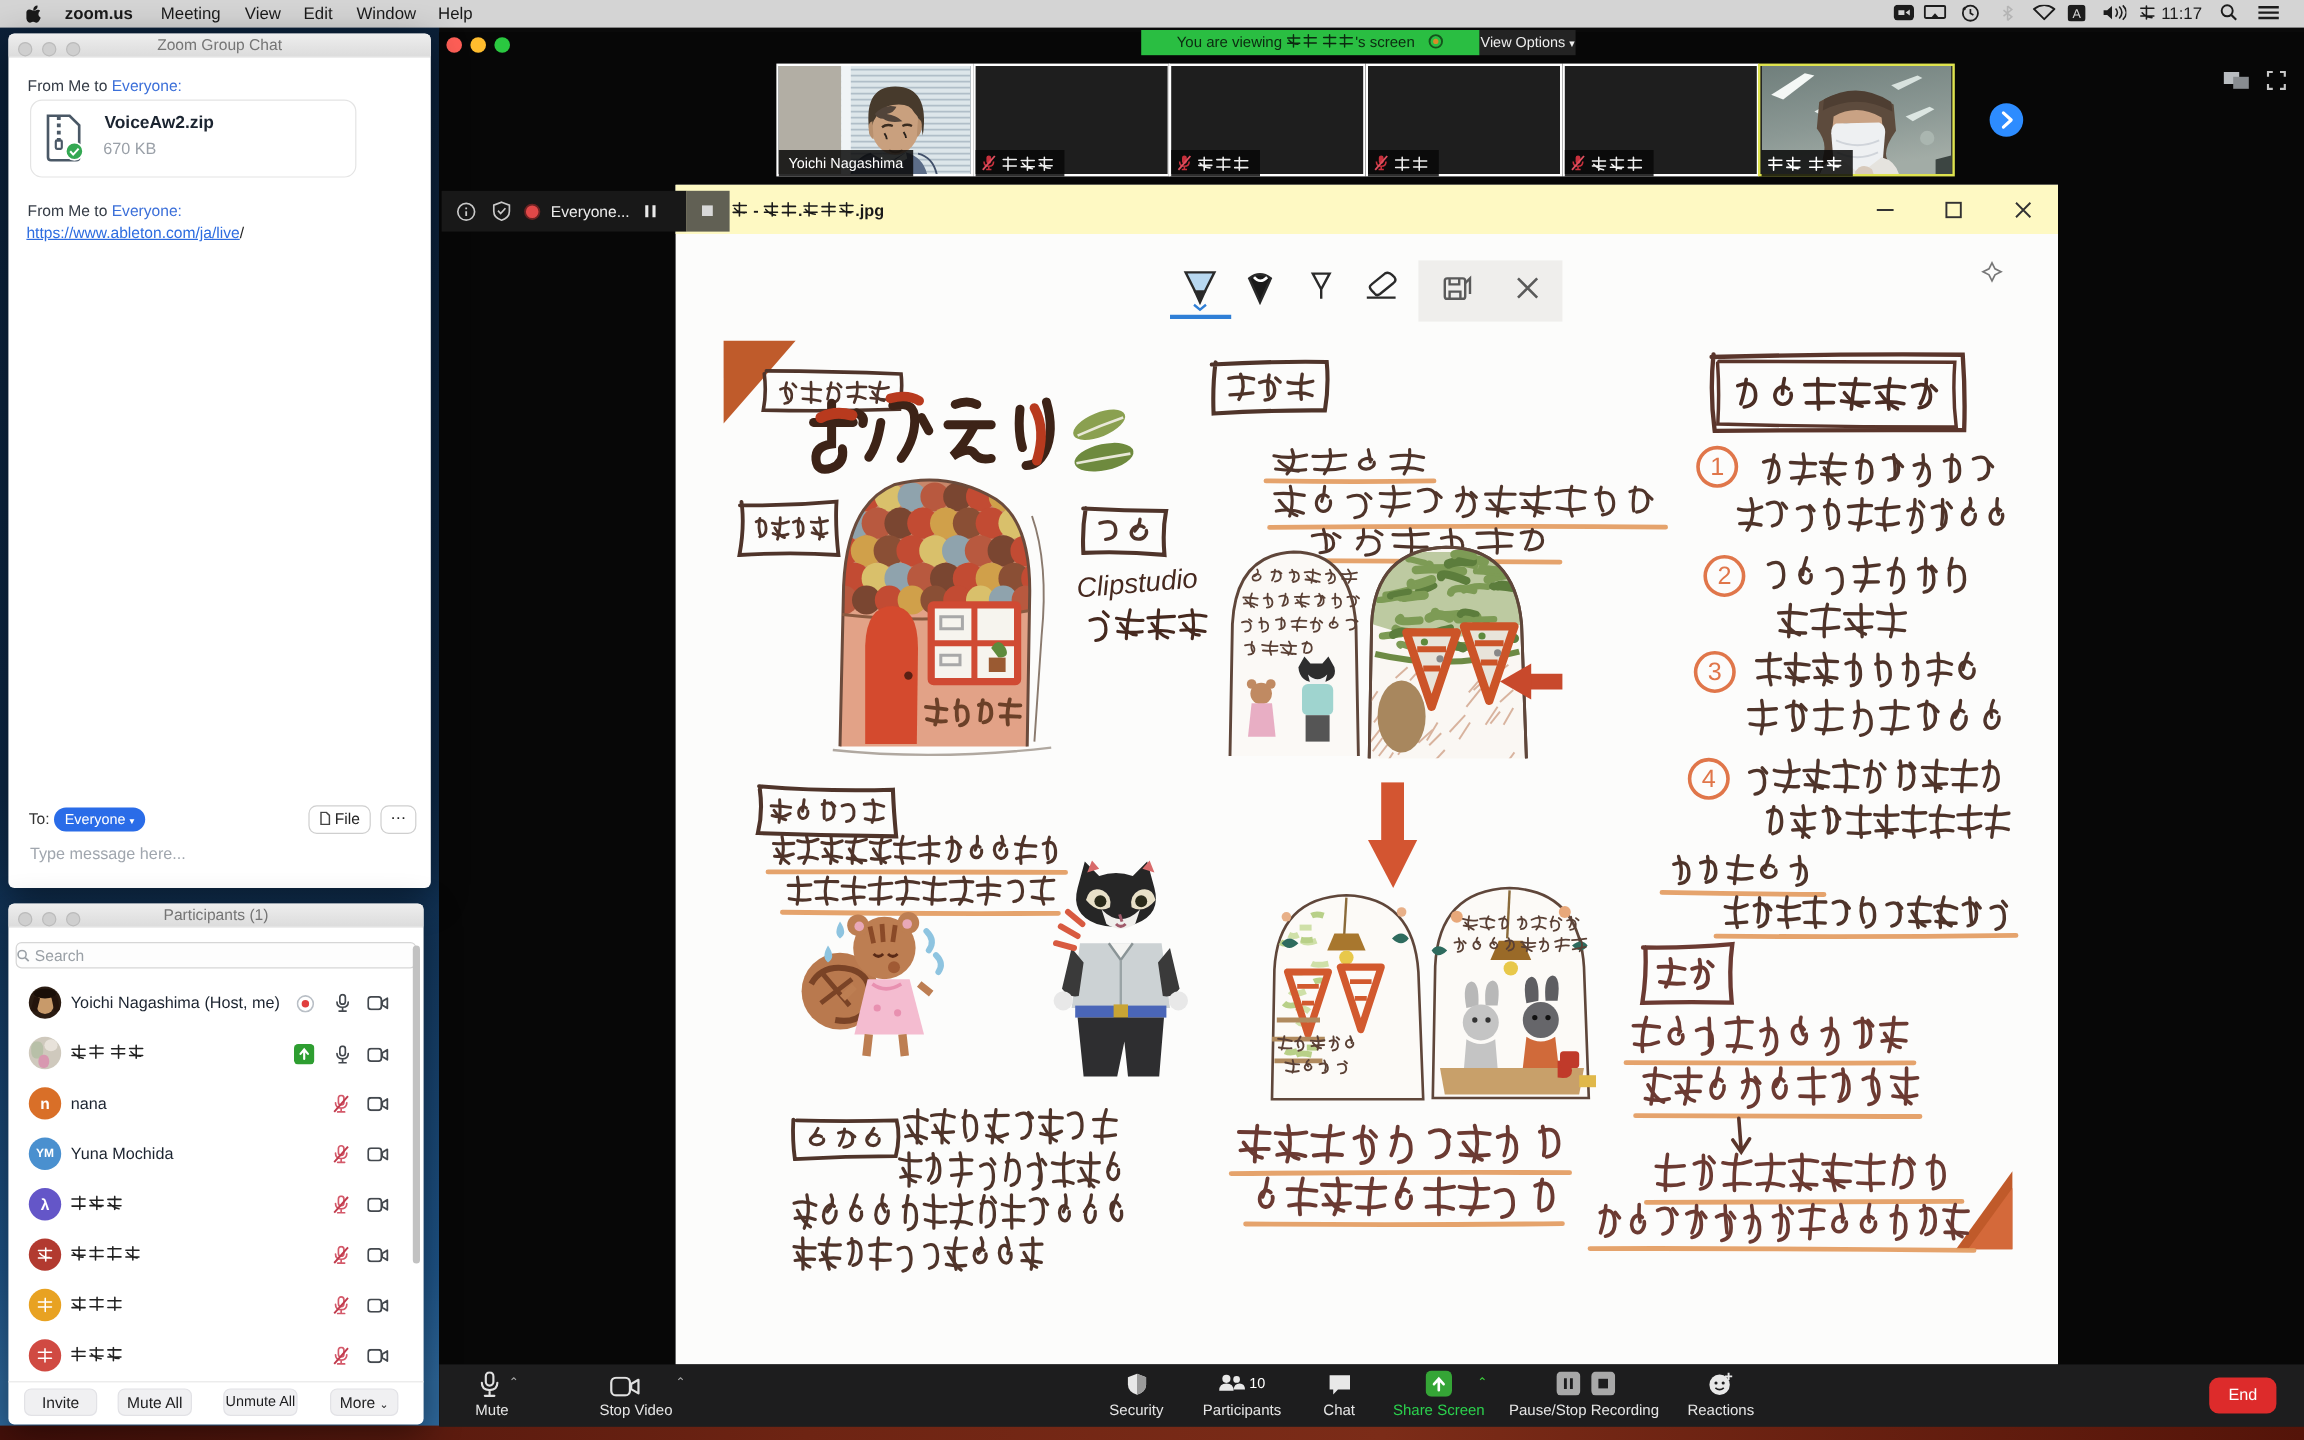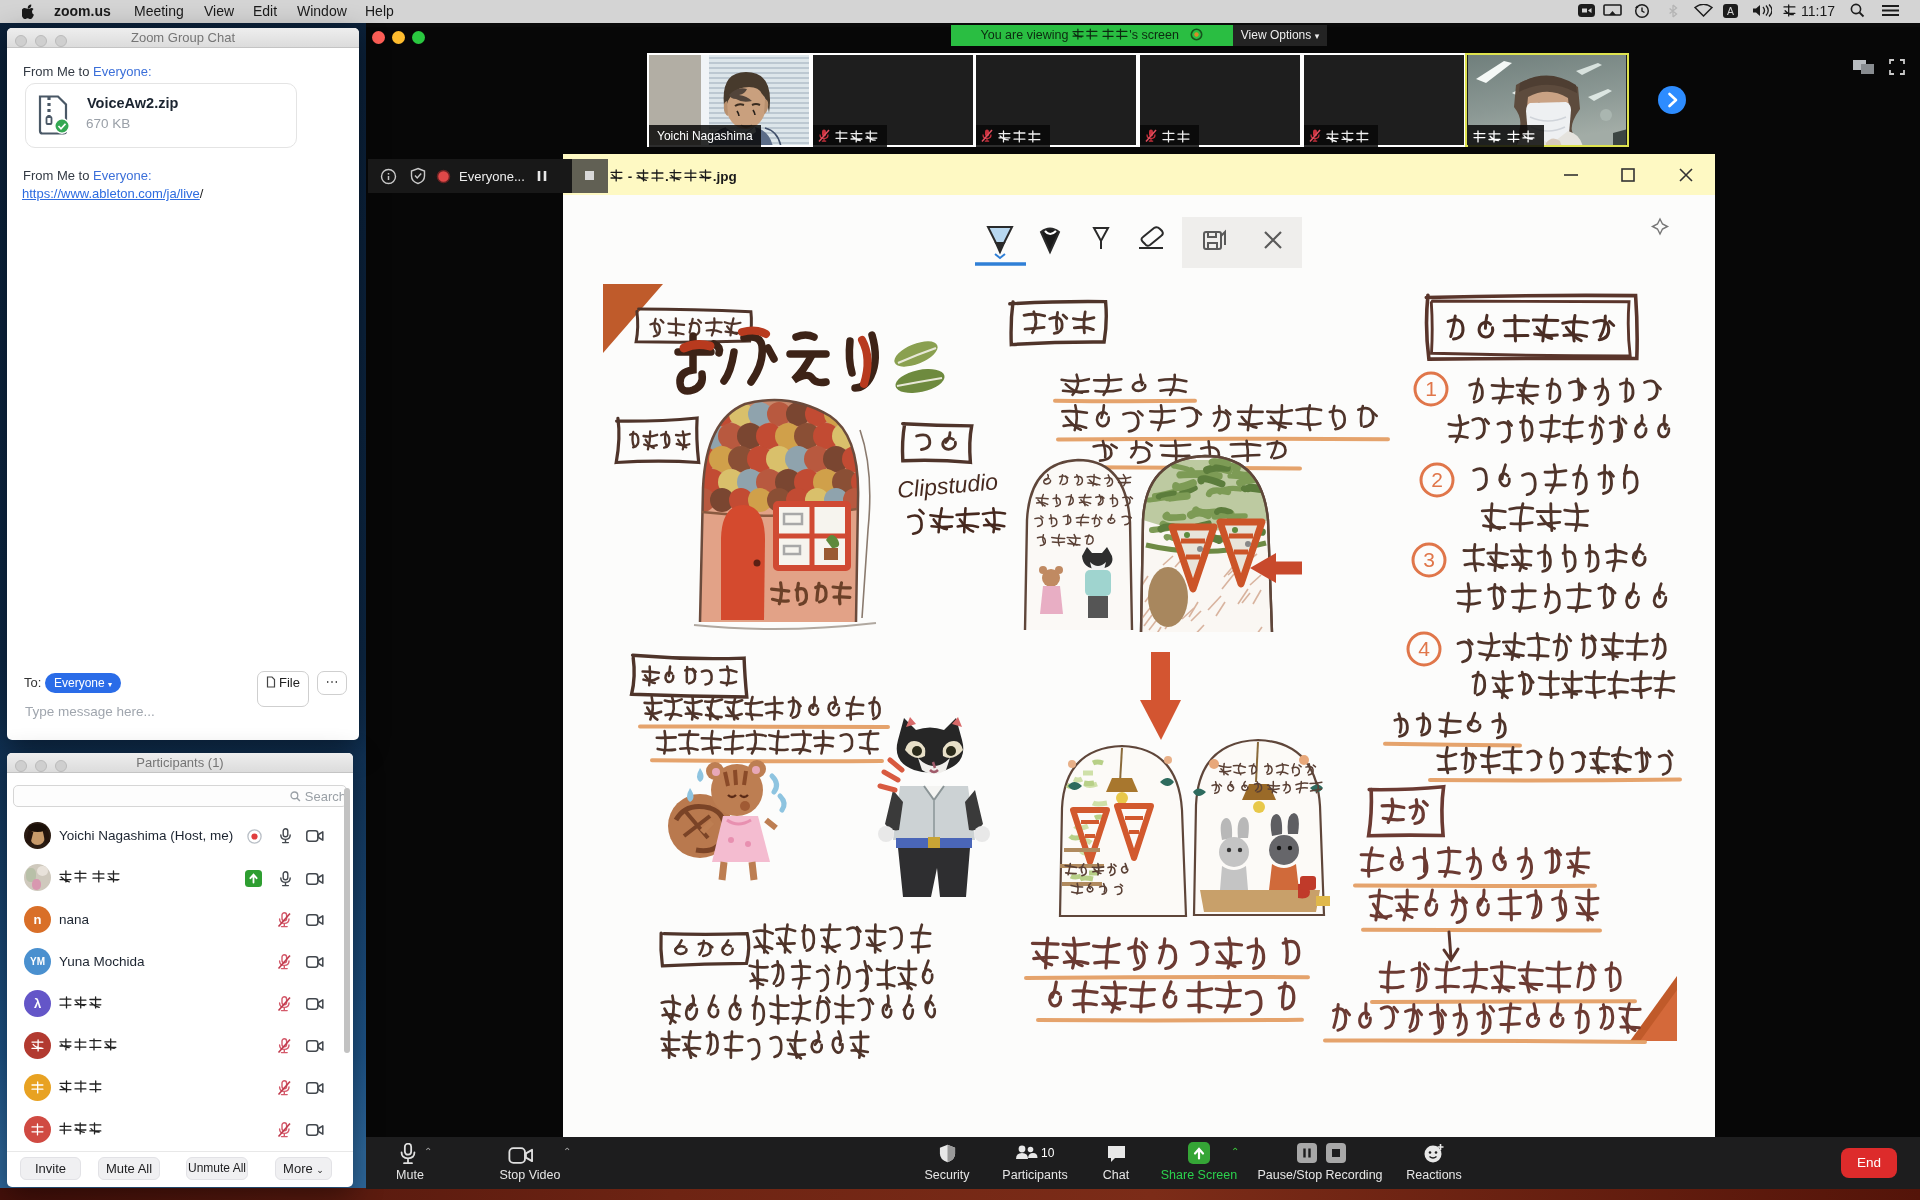--- a/index.html
+++ b/index.html
@@ -7,21 +7,21 @@
   background:linear-gradient(180deg,#0b2038 0%,#0d2846 55%,#1e5488 88%,#2e689c 96%); }
 #deskB { position:absolute; left:0; top:1188px; width:1920px; height:12px;
   background:linear-gradient(90deg,#45100a,#6e2413 35%,#7c2c18 60%,#541409); }
 #menubar { position:absolute; left:0; top:0; width:1920px; height:23px; background:#d4d4d4;
   font-size:13.5px; color:#1a1a1a; }
 #menubar span { position:absolute; top:3px; }
 #zwin { position:absolute; left:366px; top:27px; width:1554px; height:1162px; background:#070707; }
 .tl { position:absolute; width:13px; height:13px; border-radius:50%; top:31px; }
 #gbar { position:absolute; left:951px; top:25px; width:282px; height:21px; background:#2abe42;
   text-align:center; font-size:12.5px; line-height:21px; }
-#vopt { position:absolute; left:1233px; top:25px; width:94px; height:21px; background:#232323;
+#vopt { position:absolute; left:1233px; top:25px; width:80px; height:21px; background:#232323;
   color:#ededed; font-size:12px; line-height:21px; text-align:center; }
 .tile { position:absolute; top:53px; height:94px; background:#1e1e1e; border:2px solid #fff; }
 .tvid { position:absolute; top:55px; height:90px; overflow:hidden; background:#222; }
 .tlabel { position:absolute; top:125px; height:22px; background:rgba(8,8,8,0.85); padding:0 8px 0 5px;
   display:flex; align-items:center; z-index:5; }
 #pwin { position:absolute; left:563px; top:154px; width:1152px; height:983px; background:#fcfcfb; }
 #ptitle { position:absolute; left:0; top:0; width:1152px; height:41px; background:#fef9c3;font-weight:bold; }
 #canvas { position:absolute; left:0; top:41px; width:1152px; height:942px; }
 #recbar { position:absolute; left:368px; top:159px; width:204px; height:34px; background:#181818;
   display:flex; align-items:center; z-index:8; }
@@ -1497,33 +1497,33 @@
       <circle cx="26" cy="31" r="7.2" fill="#34a853" stroke="#fff" stroke-width="1.4"></circle>
       <path d="M 22.5 31 l 2.5 2.8 l 4.5 -5" stroke="#fff" stroke-width="1.7" fill="none"></path>
     </svg>
     <div style="position:absolute;left:61px;top:11px;font-size:14.5px;font-weight:bold;color:#1b2430">VoiceAw2.zip</div>
     <div style="position:absolute;left:60px;top:32px;font-size:13.5px;color:#9aa0a8">670 KB</div>
   </div>
   <div style="position:absolute;left:16px;top:140px;font-size:13px;color:#333a44">From Me to <span style="color:#3b6fd9">Everyone:</span></div>
   <div style="position:absolute;left:15px;top:158px;font-size:13px;color:#2d6ce0"><span style="text-decoration:underline">https://www.ableton.com/ja/live</span><span style="color:#222">/</span></div>
   <div style="position:absolute;left:17px;top:647px;font-size:13px;color:#333">To:</div>
   <div style="position:absolute;left:38px;top:645px;width:76px;height:20px;background:#2a6ce8;border-radius:10px;color:#fff;font-size:12px;text-align:center;line-height:20px">Everyone <span style="font-size:8px">▾</span></div>
-  <div style="position:absolute;left:250px;top:643px;width:52px;height:36px;border:1.5px solid #cfcfcf;border-radius:7px;font-size:13px;color:#222;text-align:center;line-height:22px"><svg width="10" height="12" viewBox="0 0 10 12" style="vertical-align:-1px;margin-right:3px">
+  <div style="position:absolute;left:250px;top:643px;width:52px;height:24px;border:1.5px solid #cfcfcf;border-radius:7px;font-size:13px;color:#222;text-align:center;line-height:22px"><svg width="10" height="12" viewBox="0 0 10 12" style="vertical-align:-1px;margin-right:3px">
           <path d="M 1.5 1 H 6 L 8.5 3.5 V 11 H 1.5 Z" fill="none" stroke="#444" stroke-width="1.2"></path>
         </svg>File</div>
   <div style="position:absolute;left:310px;top:643px;width:30px;height:24px;border:1.5px solid #cfcfcf;border-radius:7px;font-size:13px;color:#222;text-align:center;line-height:20px">⋯</div>
   <div style="position:absolute;left:18px;top:676px;font-size:13.5px;color:#a0a6ae">Type message here...</div>
 </div>
 
 <div id="pplwin">
   <div class="wtitle">Participants (1)</div>
   <div class="tbtn" style="left:8px"></div>
       <div class="tbtn" style="left:28px"></div>
       <div class="tbtn" style="left:48px"></div>
-  <div style="position:absolute;left:6px;top:32px;width:334px;height:22px;border:1px solid #d6d6d6;border-radius:5px;background:#fdfdfd;text-align:right;font-size:13px;color:#9aa0a6;line-height:21px"><svg width="11" height="11" viewBox="0 0 15 15" style="vertical-align:-1px;margin-right:4px">
+  <div style="position:absolute;left:6px;top:32px;width:334px;height:22px;border:1px solid #d6d6d6;border-radius:5px;background:#fdfdfd;text-align:left;font-size:13px;color:#9aa0a6;line-height:21px"><svg width="11" height="11" viewBox="0 0 15 15" style="vertical-align:-1px;margin-right:4px">
           <circle cx="6" cy="6" r="4.6" fill="none" stroke="#9aa0a6" stroke-width="1.8"></circle>
           <path d="M 9.5 9.5 L 13.5 13.5" stroke="#9aa0a6" stroke-width="2"></path>
         </svg>Search</div>
   <div style="position:absolute;right:3px;top:35px;width:6px;height:265px;background:#c2c2c2;border-radius:3px"></div>
   <div style="position:absolute;left:0px;top:398px;width:346px;height:36px;border-top:1px solid #e8e8e8"></div>
 </div>
 <div class="prow" style="top:822px">
       <div class="av" style="background:#2b1c12;overflow:hidden;position:relative">
         <div style="position:absolute;left:6px;top:7px;width:15px;height:16px;border-radius:50%;background:#c89a6a"></div>
         <div style="position:absolute;left:4px;top:2px;width:19px;height:8px;border-radius:50%;background:#1a0f08"></div>

